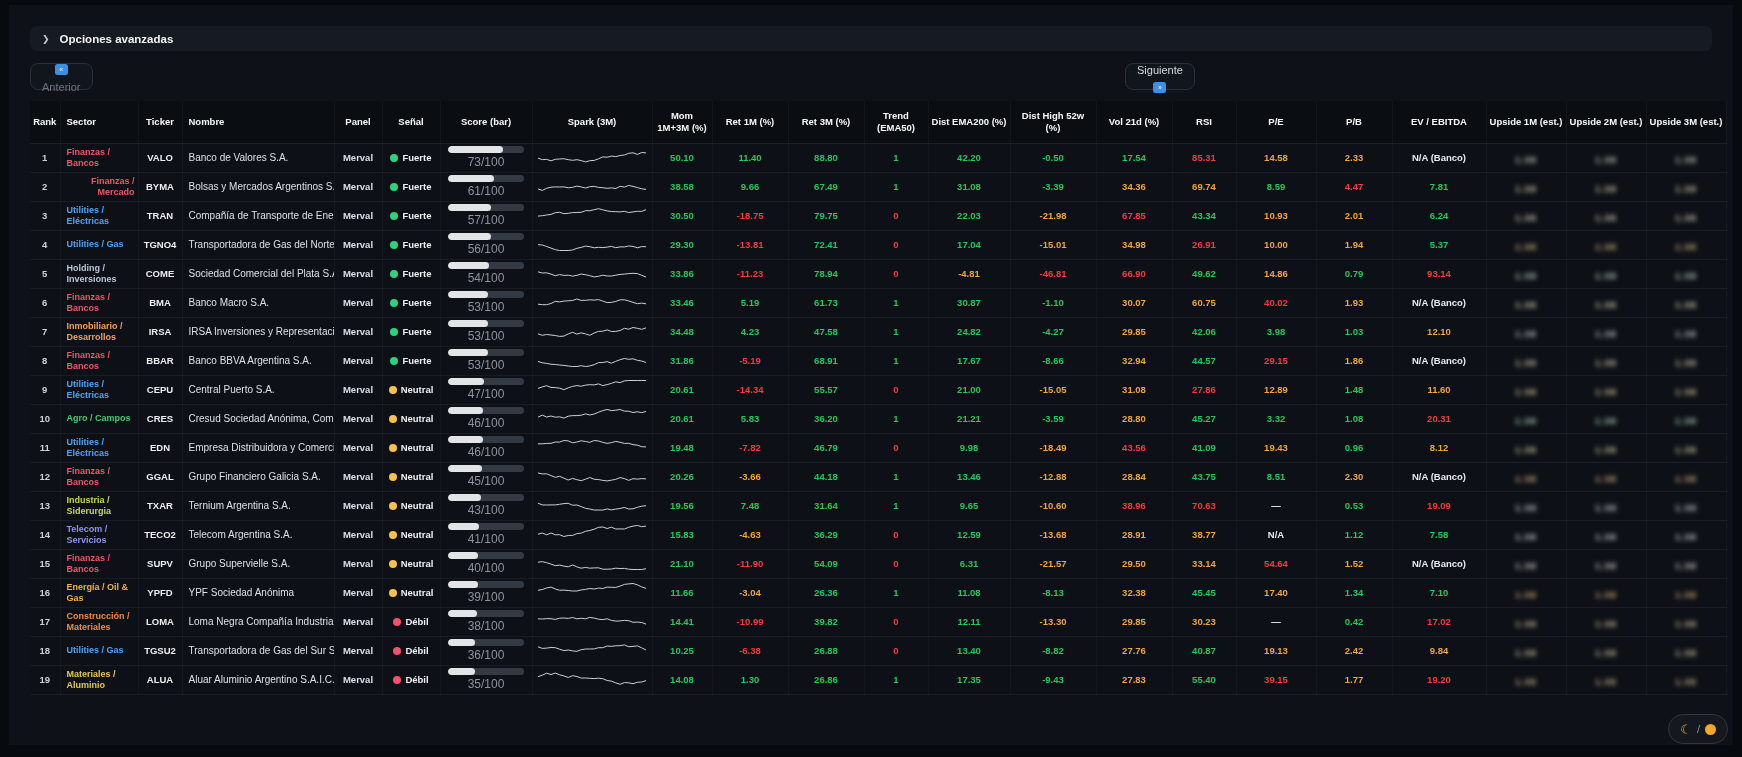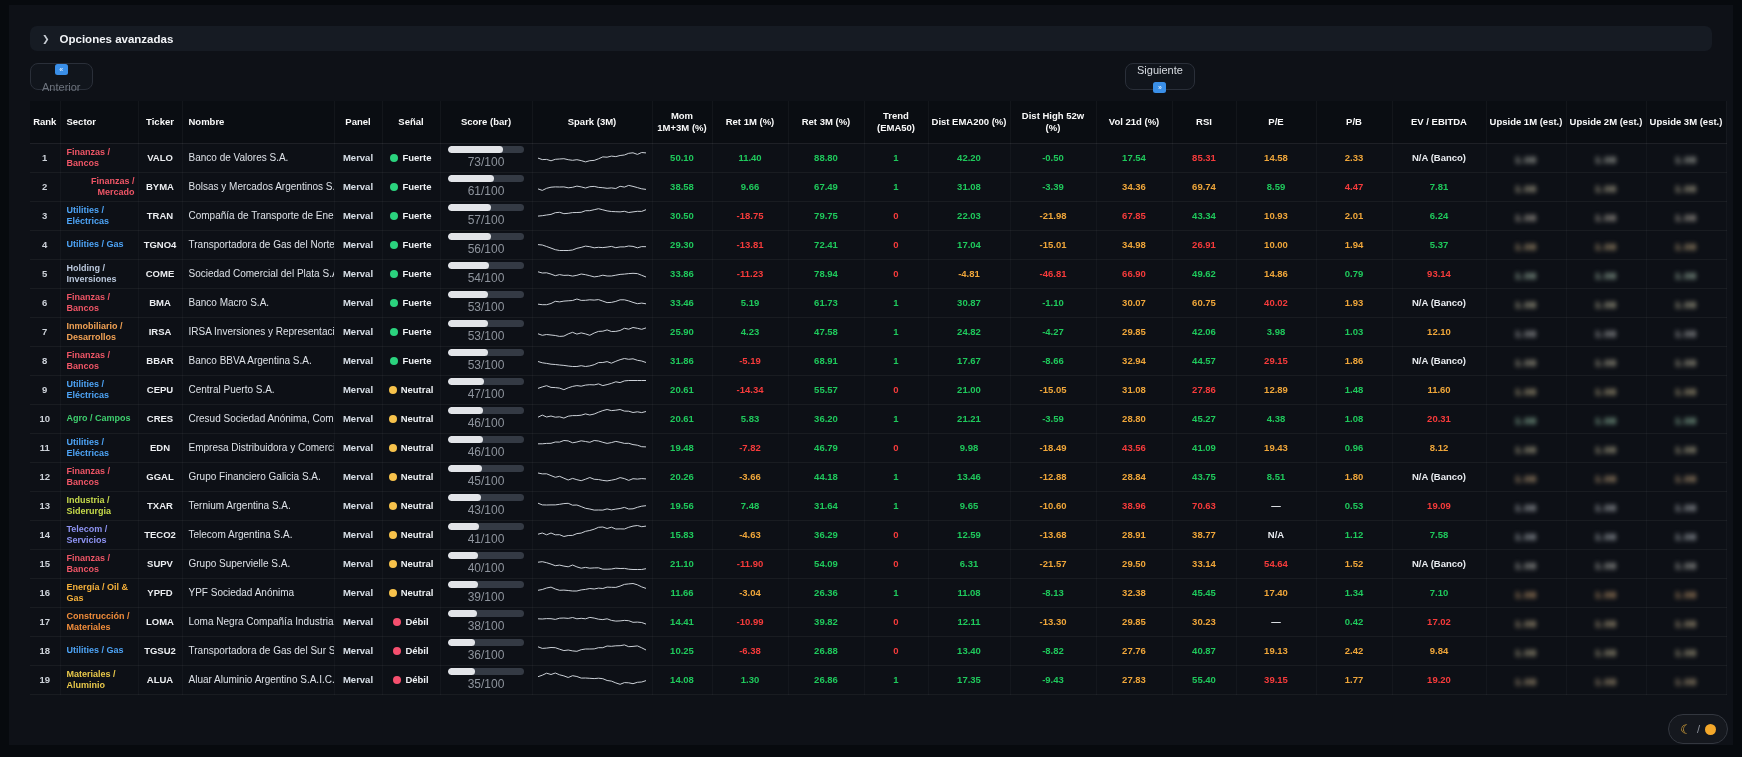--- a/index.html
+++ b/index.html
@@ -294,21 +294,21 @@
           <td class="signal"><span class="sig-dot" style="background: rgb(43, 211, 126);"></span>Fuerte</td>
           <td>
             <div class="score-track">
               <div class="score-fill" style="width: 53%;"></div>
             </div>
             <div class="score-label">53/100</div>
           </td>
           <td><svg width="112" height="22">
               <polyline points="2.0,14.8 6.3,16.3 10.6,15.5 15.0,16.0 19.3,16.5 23.6,17.4 27.9,17.1 32.2,14.9 36.6,13.3 40.9,15.1 45.2,13.9 49.5,14.9 53.8,16.3 58.2,14.0 62.5,12.4 66.8,12.2 71.1,10.9 75.4,12.5 79.8,12.4 84.1,11.5 88.4,9.3 92.7,10.2 97.0,8.5 101.4,9.3 105.7,10.3 110.0,8.9" fill="none" stroke="#ccd1d7" stroke-width="1"></polyline>
             </svg></td>
-          <td class="num c-g">25.90</td>
+          <td class="num c-g">34.48</td>
           <td class="num c-g">4.23</td>
           <td class="num c-g">47.58</td>
           <td class="num c-g">1</td>
           <td class="num c-g">24.82</td>
           <td class="num c-g">-4.27</td>
           <td class="num c-o">29.85</td>
           <td class="num c-g">42.06</td>
           <td class="num c-g">3.98</td>
           <td class="num c-g">1.03</td>
           <td class="num c-o">12.10</td>
@@ -395,21 +395,21 @@
               <polyline points="2.0,11.2 6.3,9.1 10.6,11.0 15.0,10.0 19.3,11.2 23.6,10.8 27.9,12.1 32.2,10.2 36.6,9.6 40.9,9.6 45.2,9.2 49.5,7.9 53.8,9.0 58.2,8.0 62.5,6.2 66.8,4.6 71.1,3.5 75.4,4.6 79.8,4.2 84.1,3.5 88.4,5.1 92.7,5.2 97.0,6.5 101.4,5.8 105.7,6.6 110.0,5.5" fill="none" stroke="#ccd1d7" stroke-width="1"></polyline>
             </svg></td>
           <td class="num c-g">20.61</td>
           <td class="num c-g">5.83</td>
           <td class="num c-g">36.20</td>
           <td class="num c-g">1</td>
           <td class="num c-g">21.21</td>
           <td class="num c-g">-3.59</td>
           <td class="num c-o">28.80</td>
           <td class="num c-g">45.27</td>
-          <td class="num c-g">4.38</td>
+          <td class="num c-g">3.32</td>
           <td class="num c-g">1.08</td>
           <td class="num c-r">20.31</td>
           <td><span class="blurred" style="color: rgb(168, 216, 184);">1.08</span></td>
           <td><span class="blurred" style="color: rgb(168, 216, 184);">1.08</span></td>
           <td><span class="blurred" style="color: rgb(168, 216, 184);">1.08</span></td>
         </tr>
         <tr>
           <td class="rank">11</td>
           <td class="sector al" style="color: rgb(77, 163, 245);">Utilities / Eléctricas</td>
           <td class="ticker">EDN</td>
@@ -458,21 +458,21 @@
             </svg></td>
           <td class="num c-g">20.26</td>
           <td class="num c-o">-3.66</td>
           <td class="num c-g">44.18</td>
           <td class="num c-g">1</td>
           <td class="num c-g">13.46</td>
           <td class="num c-o">-12.88</td>
           <td class="num c-o">28.84</td>
           <td class="num c-g">43.75</td>
           <td class="num c-g">8.51</td>
-          <td class="num c-o">1.80</td>
+          <td class="num c-o">2.30</td>
           <td class="num c-w">N/A (Banco)</td>
           <td><span class="blurred" style="color: rgb(220, 184, 138);">1.08</span></td>
           <td><span class="blurred" style="color: rgb(220, 184, 138);">1.08</span></td>
           <td><span class="blurred" style="color: rgb(220, 184, 138);">1.08</span></td>
         </tr>
         <tr>
           <td class="rank">13</td>
           <td class="sector al" style="color: rgb(197, 217, 74);">Industria / Siderurgia</td>
           <td class="ticker">TXAR</td>
           <td class="name al">Ternium Argentina S.A.</td>

